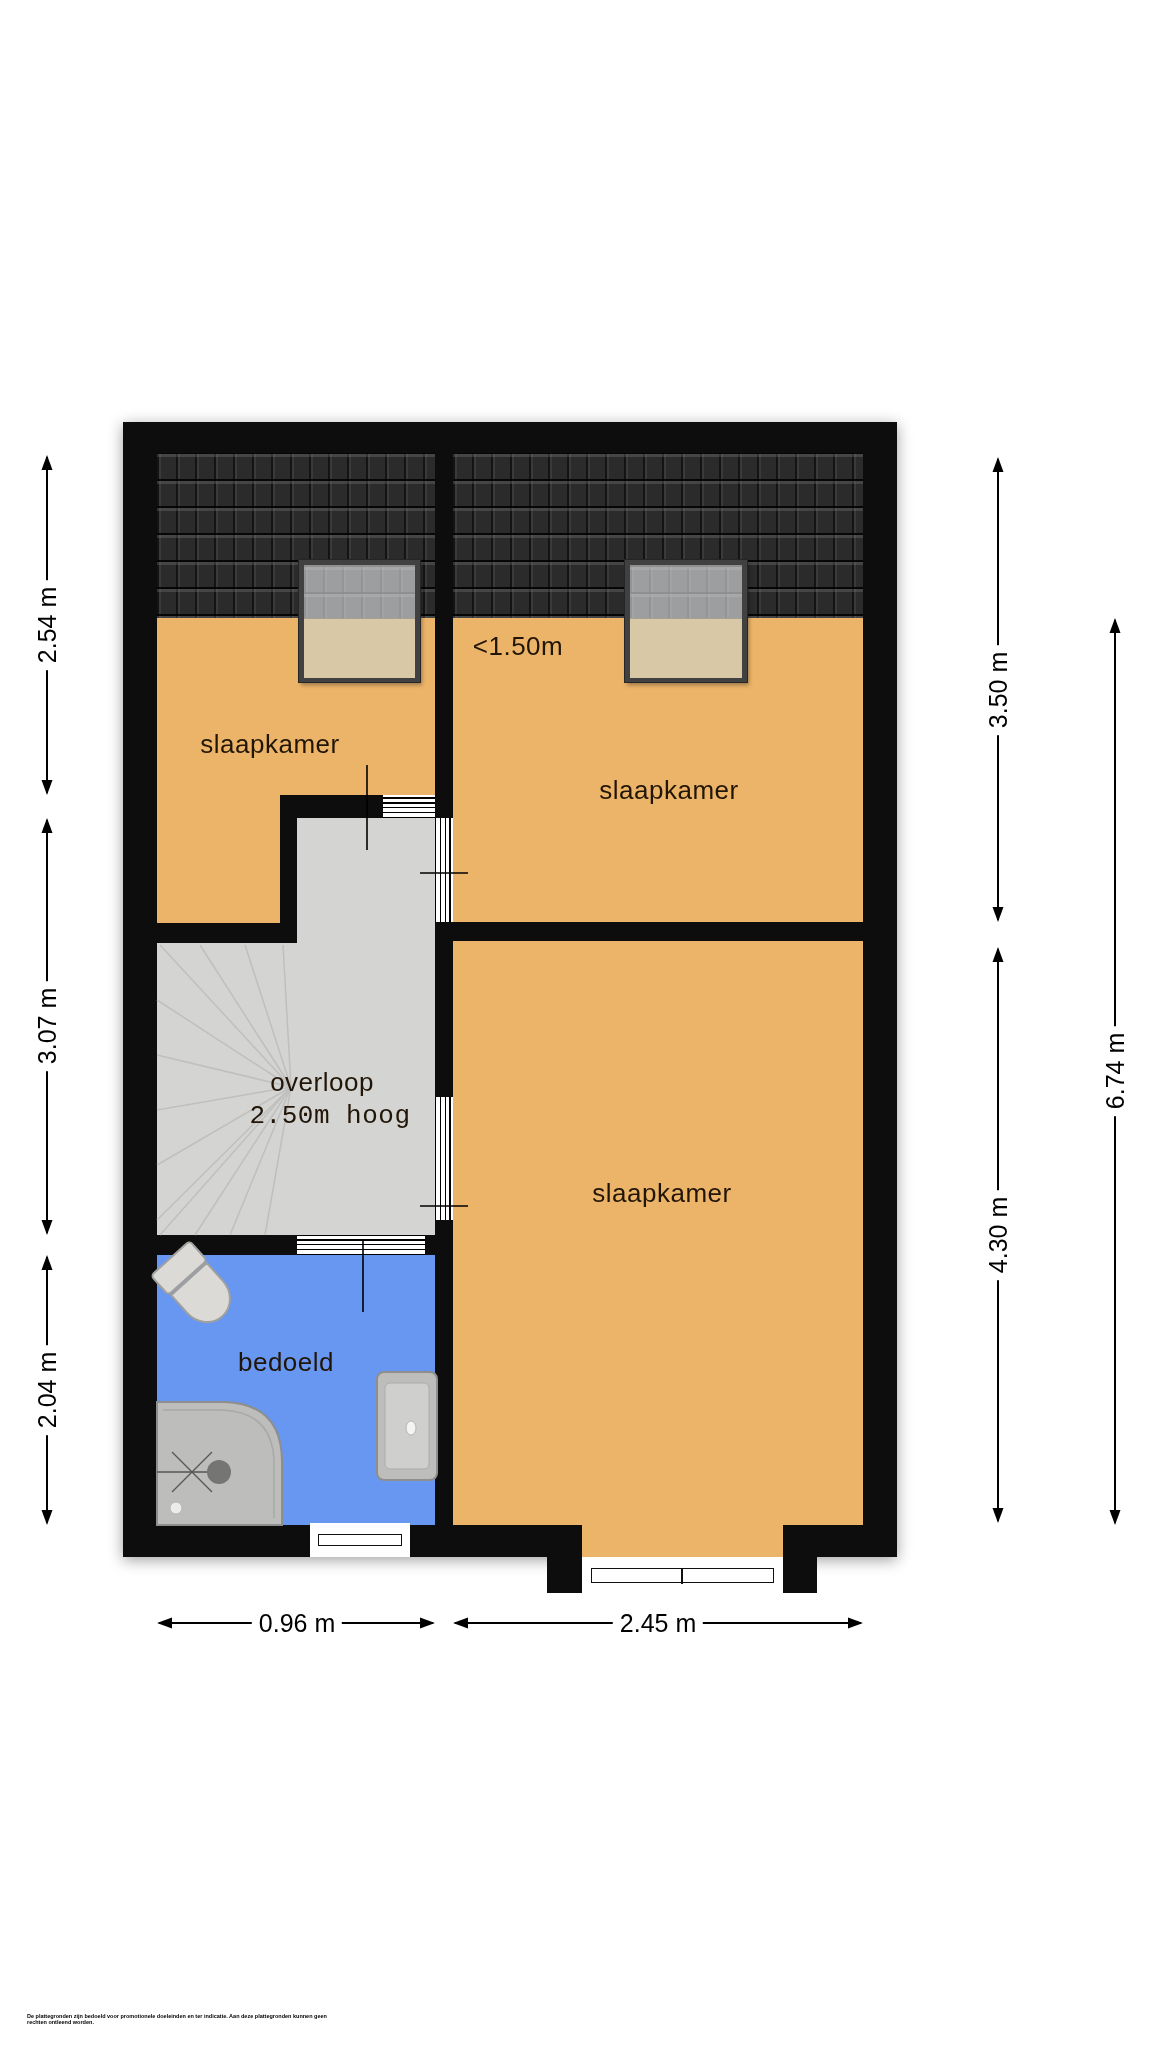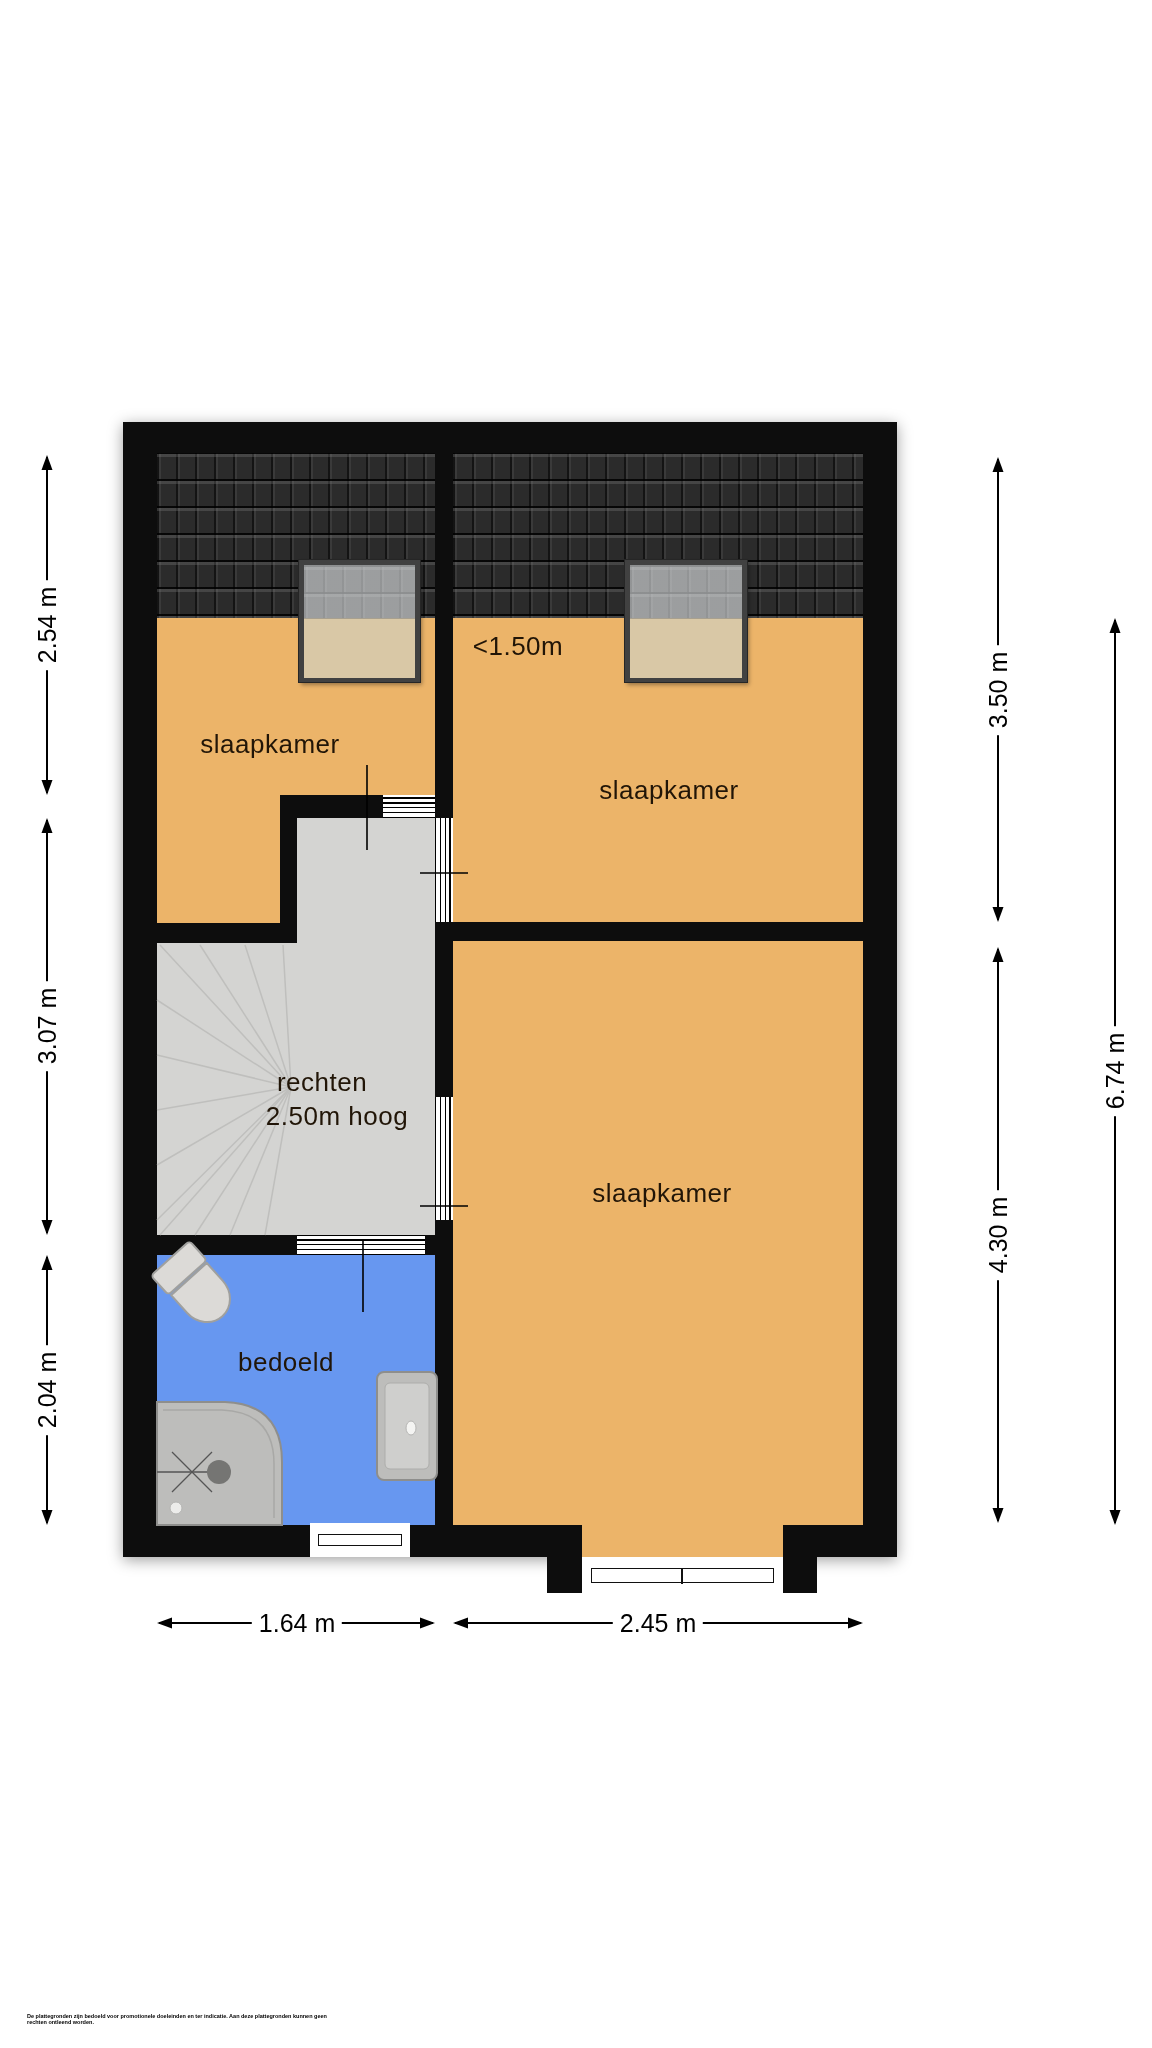--- a/index.html
+++ b/index.html
@@ -188,28 +188,28 @@
       <line x1="455" y1="1623" x2="861" y2="1623"></line>
       <polygon points="453,1623 468,1617.5 468,1628.5" stroke="none"></polygon>
       <polygon points="863,1623 848,1617.5 848,1628.5" stroke="none"></polygon>
     </g>
   </svg>
 
   <div class="roomlabel" style="left:270px;top:744px;">slaapkamer</div>
   <div class="roomlabel" style="left:669px;top:790px;">slaapkamer</div>
   <div class="roomlabel" style="left:662px;top:1193px;">slaapkamer</div>
   <div class="roomlabel" style="left:518px;top:646px;">&lt;1.50m</div>
-  <div class="roomlabel" style="left:322px;top:1082px;">rechten</div>
-  <div class="roomlabel" style="left:337px;top:1116px;">2.50m hoog</div>
+  <div class="roomlabel" style="left:322px;top:1082px;">overloop</div>
+  <div class="roomlabel" style="left:330px;top:1116px;font-family:Liberation Mono, monospace;">2.50m hoog</div>
   <div class="roomlabel" style="left:286px;top:1362px;">bedoeld</div>
 
   <div class="dimlabel vert" style="left:47px;top:625px;">2.54 m</div>
   <div class="dimlabel vert" style="left:47px;top:1026px;">3.07 m</div>
   <div class="dimlabel vert" style="left:47px;top:1390px;">2.04 m</div>
   <div class="dimlabel vert" style="left:998px;top:690px;">3.50 m</div>
   <div class="dimlabel vert" style="left:998px;top:1235px;">4.30 m</div>
   <div class="dimlabel vert" style="left:1115px;top:1071px;">6.74 m</div>
-  <div class="dimlabel" style="left:297px;top:1623px;">1.64 m</div>
+  <div class="dimlabel" style="left:297px;top:1623px;">0.96 m</div>
   <div class="dimlabel" style="left:658px;top:1623px;">2.45 m</div>
 
   <div class="disclaimer">De plattegronden zijn bedoeld voor promotionele doeleinden en ter indicatie. Aan deze plattegronden kunnen geen rechten ontleend worden.</div>
 
 </div>
 
 </body></html>

